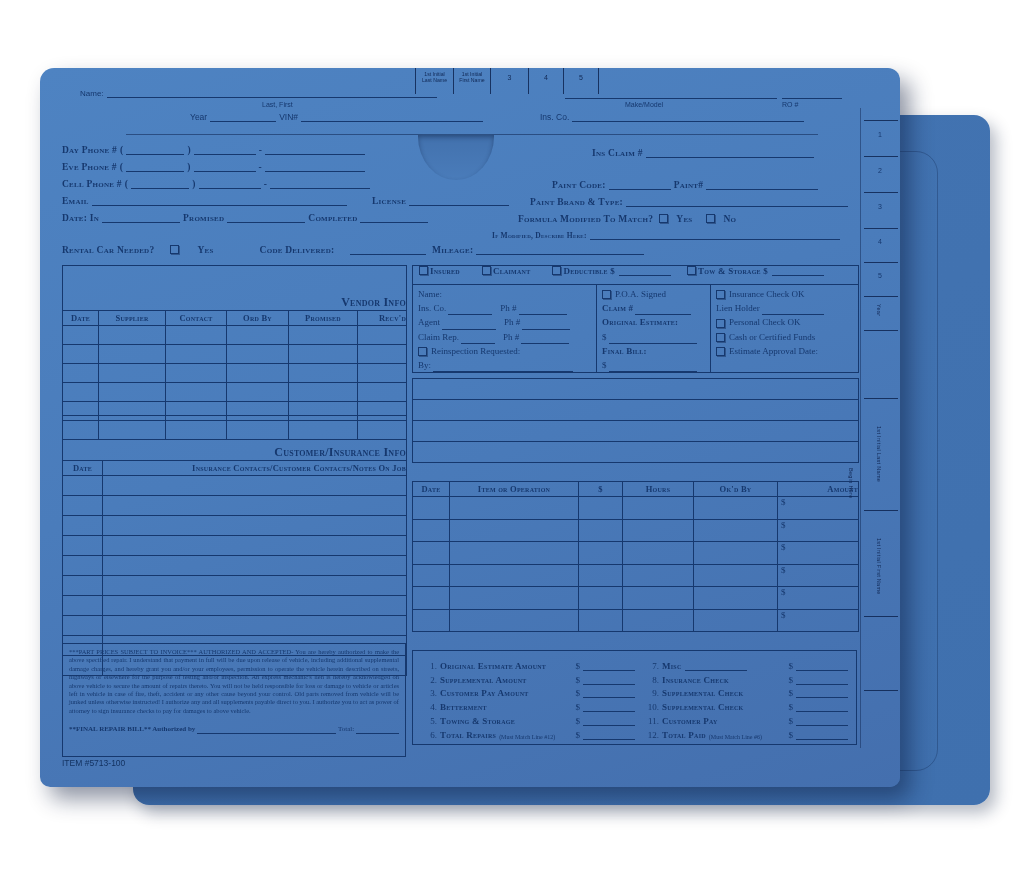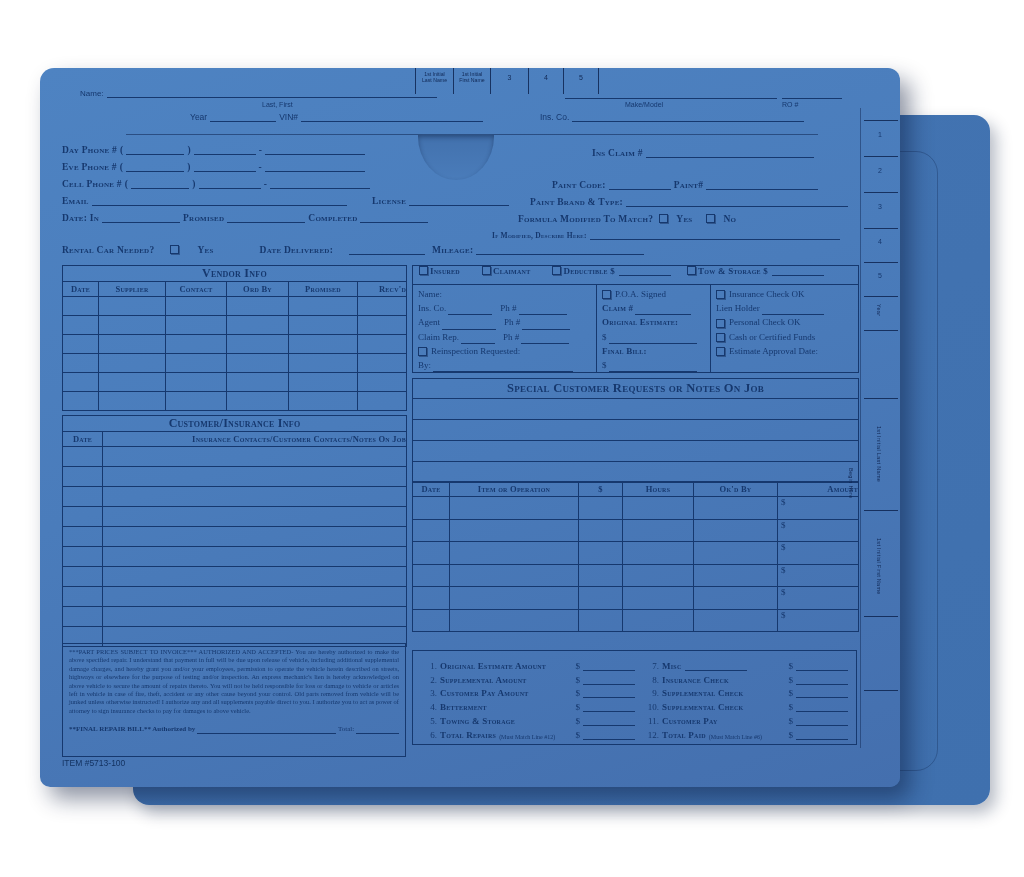--- a/index.html
+++ b/index.html
@@ -16,22 +16,22 @@
   .abs{position:absolute;}
   .row{position:absolute;display:flex;align-items:flex-end;white-space:nowrap;gap:3px;}
   .sc{font-variant:small-caps;font-weight:700;letter-spacing:.25px;}
   .sans{font-family:"Liberation Sans",sans-serif;}
   .ln{display:inline-block;border-bottom:1.1px solid var(--ink,#16386e);height:9px;}
   .cbx{width:7px;height:7px;border:1.3px solid var(--ink,#16386e);display:inline-block;
        box-shadow:1px 1px 0 rgba(15,40,85,.45);margin:0 2px 1px 0;flex:none;}
   .f95{font-size:9.5px;} .f9{font-size:9px;} .f75{font-size:7.5px;}
   
   .tbl{position:absolute;border:1.6px solid var(--ink,#16386e);}
-  .tbl-title{border-bottom:1.2px solid var(--ink,#16386e);text-align:center;
-             font-size:12px;line-height:15px;height:15px;}
+  .tbl-title{border-bottom:1.2px solid var(--ink,#16386e);text-align:right;
+             font-size:12px;line-height:15px;height:15px;margin-top:29px;}
   .ghead{display:grid;border-bottom:1.2px solid var(--ink,#16386e);}
   .ghead>span{font-size:8.5px;text-align:center;line-height:14px;height:14px;
               border-right:1px solid var(--ink,#16386e);}
   .ghead>span:last-child{border-right:none;text-align:right;}
   .grow{display:grid;border-bottom:1px solid var(--ink,#16386e);}
   .grow:last-child{border-bottom:none;}
   .grow>span{border-right:1px solid var(--ink,#16386e);}
   .grow>span:last-child{border-right:none;}
   
   .panel{position:absolute;border:1.6px solid var(--ink,#16386e);}
@@ -183,21 +183,21 @@
   <div class="row sc f75" style="left:452px;top:163px">
     <span>If Modified, Describe Here:</span>
     <span class="ln" style="width:250px;height:7px"></span>
   </div>
 
   <div class="row sc f95" style="left:22px;top:177px;gap:16px">
     <span>Rental Car Needed?</span>
     <span class="cbx"></span>
     <span>Yes</span>
     <span style="width:14px"></span>
-    <span>Date Delivered:</span>
+    <span>Code Delivered:</span>
     <span class="ln" style="width:76px"></span>
   </div>
   <div class="row sc f95" style="left:392px;top:177px">
     <span>Mileage:</span>
     <span class="ln" style="width:168px"></span>
   </div>
 
   <div class="tbl" style="left:22px;top:197px;width:343px">
     <div class="tbl-title sc">Vendor Info</div>
     <div class="ghead" style="grid-template-columns:36px 67px 61px 62px 69px 1fr">
@@ -408,21 +408,20 @@
         </div>
         <div class="nline">
           <span class="cbx"></span>
           <span>Estimate Approval Date:</span>
         </div>
       </div>
     </div>
   </div>
 
   <div class="panel" style="left:372px;top:310px;width:445px">
-    <div class="tbl-title sc" style="font-size:12.5px;height:19px;line-height:19px">Special Customer Requests or Notes On Job</div>
     <div class="lines4">
       <div></div>
       <div></div>
       <div></div>
       <div></div>
     </div>
   </div>
 
   <div class="tbl" style="left:372px;top:413px;width:445px">
     <div class="ghead" style="grid-template-columns:37px 129px 44px 71px 84px 1fr">

